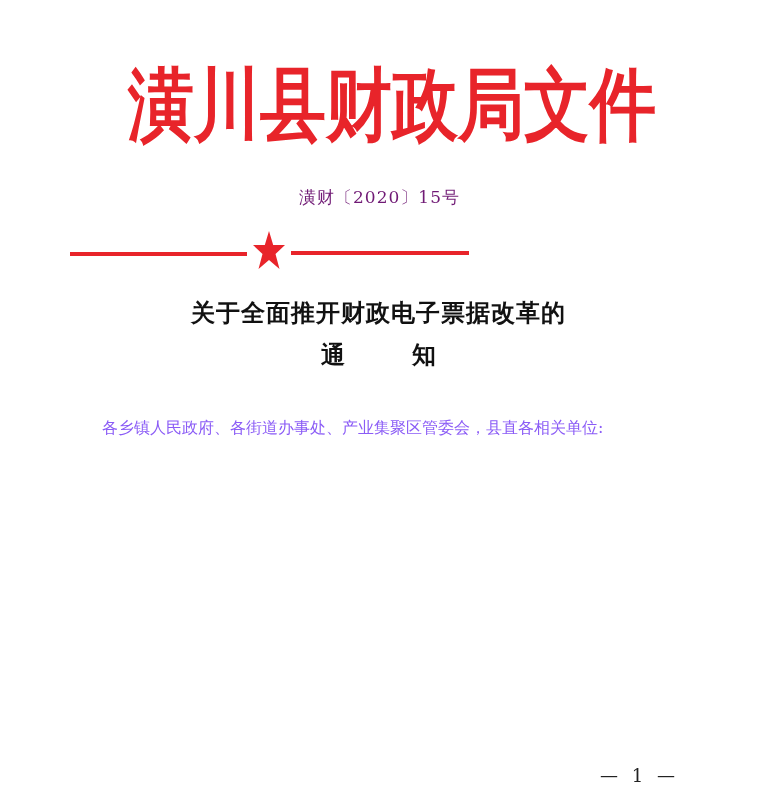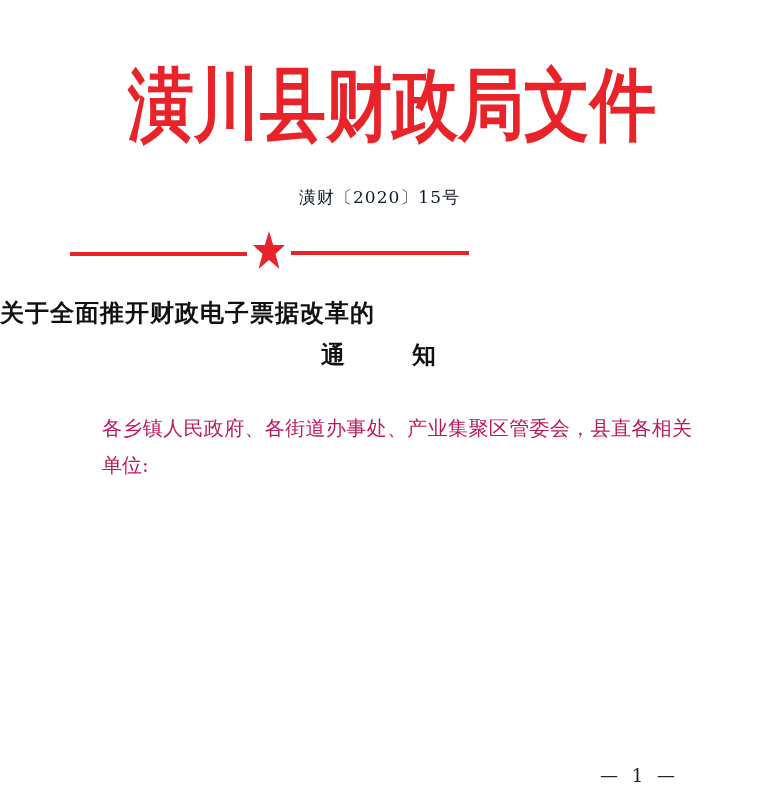--- a/index.html
+++ b/index.html
@@ -3,32 +3,32 @@
   <meta charset="utf-8">
   <style>
     html, body { margin: 0; padding: 0; background: #ffffff; }
     body { width: 759px; height: 800px; position: relative; overflow: hidden;
            font-family: "DejaVu Serif", "Liberation Serif", serif; color: #1a1a1a; }
     .masthead { position: absolute; left: 128px; top: 58px; width: 520px; height: 92px;
                 display: flex; justify-content: space-between; align-items: center; }
     .masthead span { color: #e8242a; font-size: 66px; line-height: 1; font-weight: bold;
                      font-family: "DejaVu Serif", serif; transform: scaleY(1.2); display: inline-block; }
     .docnum { position: absolute; left: 0; width: 759px; top: 186px; text-align: center;
-              font-size: 17px; color: #0f172a; letter-spacing: 1px; }
+              font-size: 17px; color: #701a75; letter-spacing: 1px; }
     .divider { position: absolute; top: 231px; left: 70px; width: 620px; height: 40px; }
     .rule { position: absolute; top: 21px; height: 4px; background: #e8242a; }
     .rule.left { left: 0; width: 177px; }
     .rule.right { left: 221px; width: 178px; top: 20px; }
     .star { position: absolute; left: 183px; top: 0; width: 32px; height: 40px; }
-    .title { position: absolute; left: 0; width: 757px; top: 297px; 
+    .title { position: absolute; left: 0; width: 757px; top: 297px; text-align: center;
              font-size: 24px; font-weight: bold; letter-spacing: 1px; color: #111; }
     .subtitle { position: absolute; top: 339px; left: 0; width: 759px; height: 34px; }
     .subtitle span { position: absolute; font-size: 24px; font-weight: bold; color: #111; }
     .body { position: absolute; left: 102px; top: 410px; width: 590px;
-            font-size: 20px; line-height: 36.5px; color: #be185d; }
+            font-size: 16px; line-height: 36.5px; color: #8b5cf6; }
     .body p { margin: 0; text-align: justify; }
     .body .indent { text-indent: 2em; }
     .pagenum { position: absolute; left: 600px; top: 765px; font-size: 18px; color: #222;
                letter-spacing: 4px; }
   </style>
 </head>
 <body>
 
 <div class="masthead">
   <span>潢</span>

